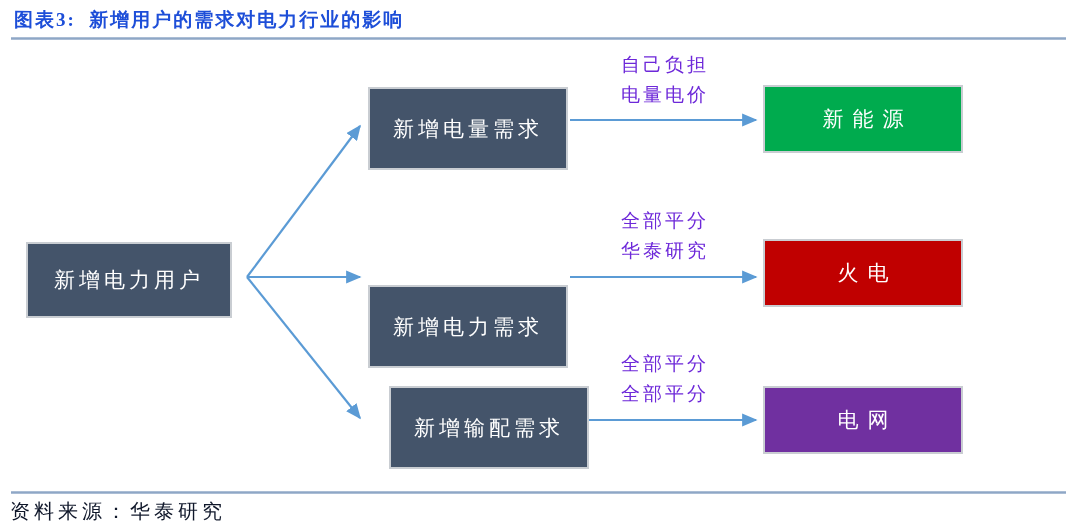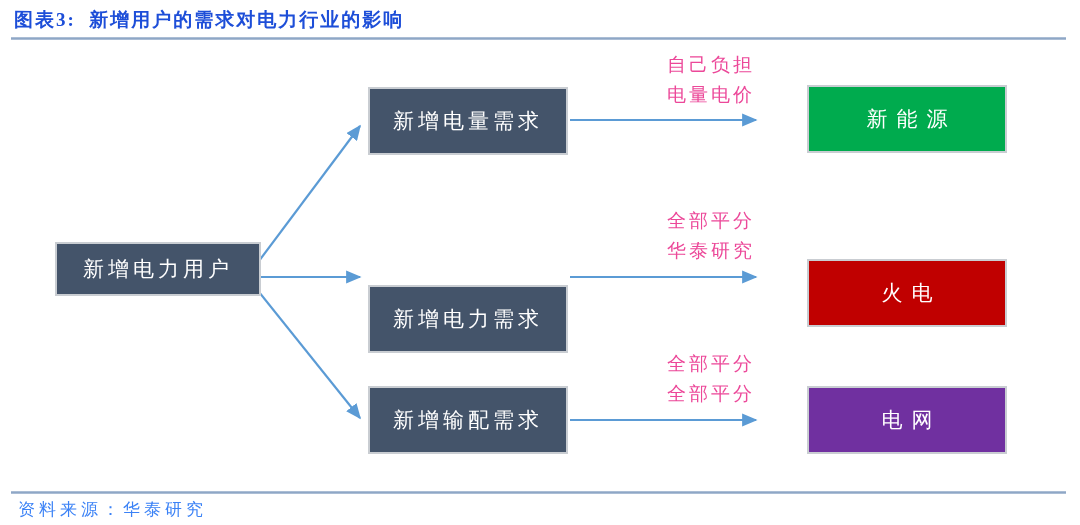--- a/index.html
+++ b/index.html
@@ -39,47 +39,47 @@
     position: absolute;
     display: flex;
     align-items: center;
     justify-content: center;
     color: #ffffff;
     border: 2px solid #c9cdd2;
     box-sizing: border-box;
     font-size: 21px;
     text-align: center;
   }
-  .node-root   { left: 55px;  top: 242px; width: 206px; height: 54px; letter-spacing: 4px; }
-  .node-mid    { left: 368px; width: 200px; height: 68px; letter-spacing: 4px; }
+  .node-root   { left: 26px;  top: 242px; width: 206px; height: 76px; letter-spacing: 4px; }
+  .node-mid    { left: 368px; width: 200px; height: 83px; letter-spacing: 4px; }
   .node-mid-1  { top: 87px; }
   .node-mid-2  { top: 244px; margin-top: 41px; }
-  .node-mid-3  { top: 386px; }
-  .node-target { left: 763px; width: 200px; height: 68px; letter-spacing: 9px; text-indent: 9px; margin-left: 44px; }
+  .node-mid-3  { top: 386px; margin-left: 21px; }
+  .node-target { left: 763px; width: 200px; height: 68px; letter-spacing: 9px; text-indent: 9px; }
   .node-target-1 { top: 85px; }
-  .node-target-2 { top: 259px; }
+  .node-target-2 { top: 239px; }
   .node-target-3 { top: 386px; }
   .arrow-label {
     position: absolute;
     left: 575px;
     width: 180px;
-    text-align: right;
+    text-align: center;
     font-size: 19px;
     line-height: 30px;
-    color: #ec4899;
+    color: #6d28d9;
     letter-spacing: 3px;
   }
   .arrow-label-1 { top: 50px; }
   .arrow-label-2 { top: 206px; }
   .arrow-label-3 { top: 349px; }
   .source-note {
     position: absolute;
-    left: 18px; top: 498px;
-    font-size: 17px;
-    color: #3b82f6;
+    left: 10px; top: 498px;
+    font-size: 20px;
+    color: #0f172a;
     letter-spacing: 4px;
   }
 </style>
 </head>
 <body>
 
 <div class="canvas">
 
   <div class="fig-title">图表3:  新增用户的需求对电力行业的影响</div>
   <div class="rule rule-top"></div>

